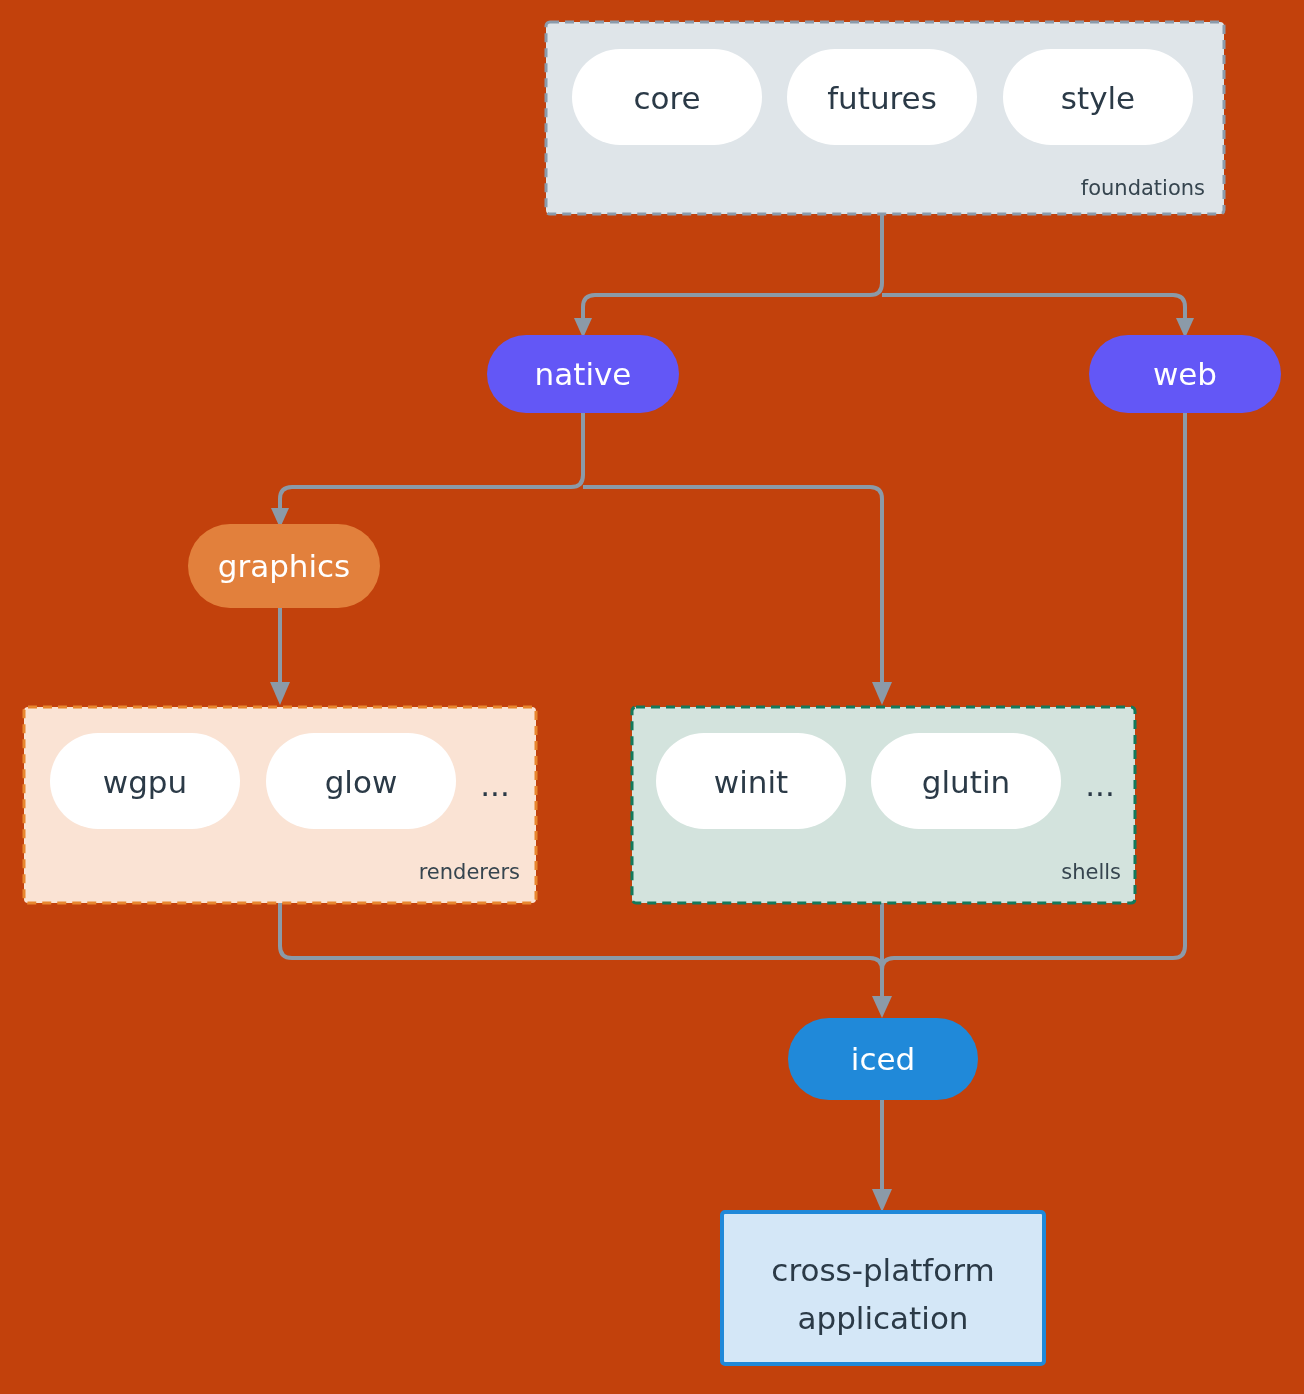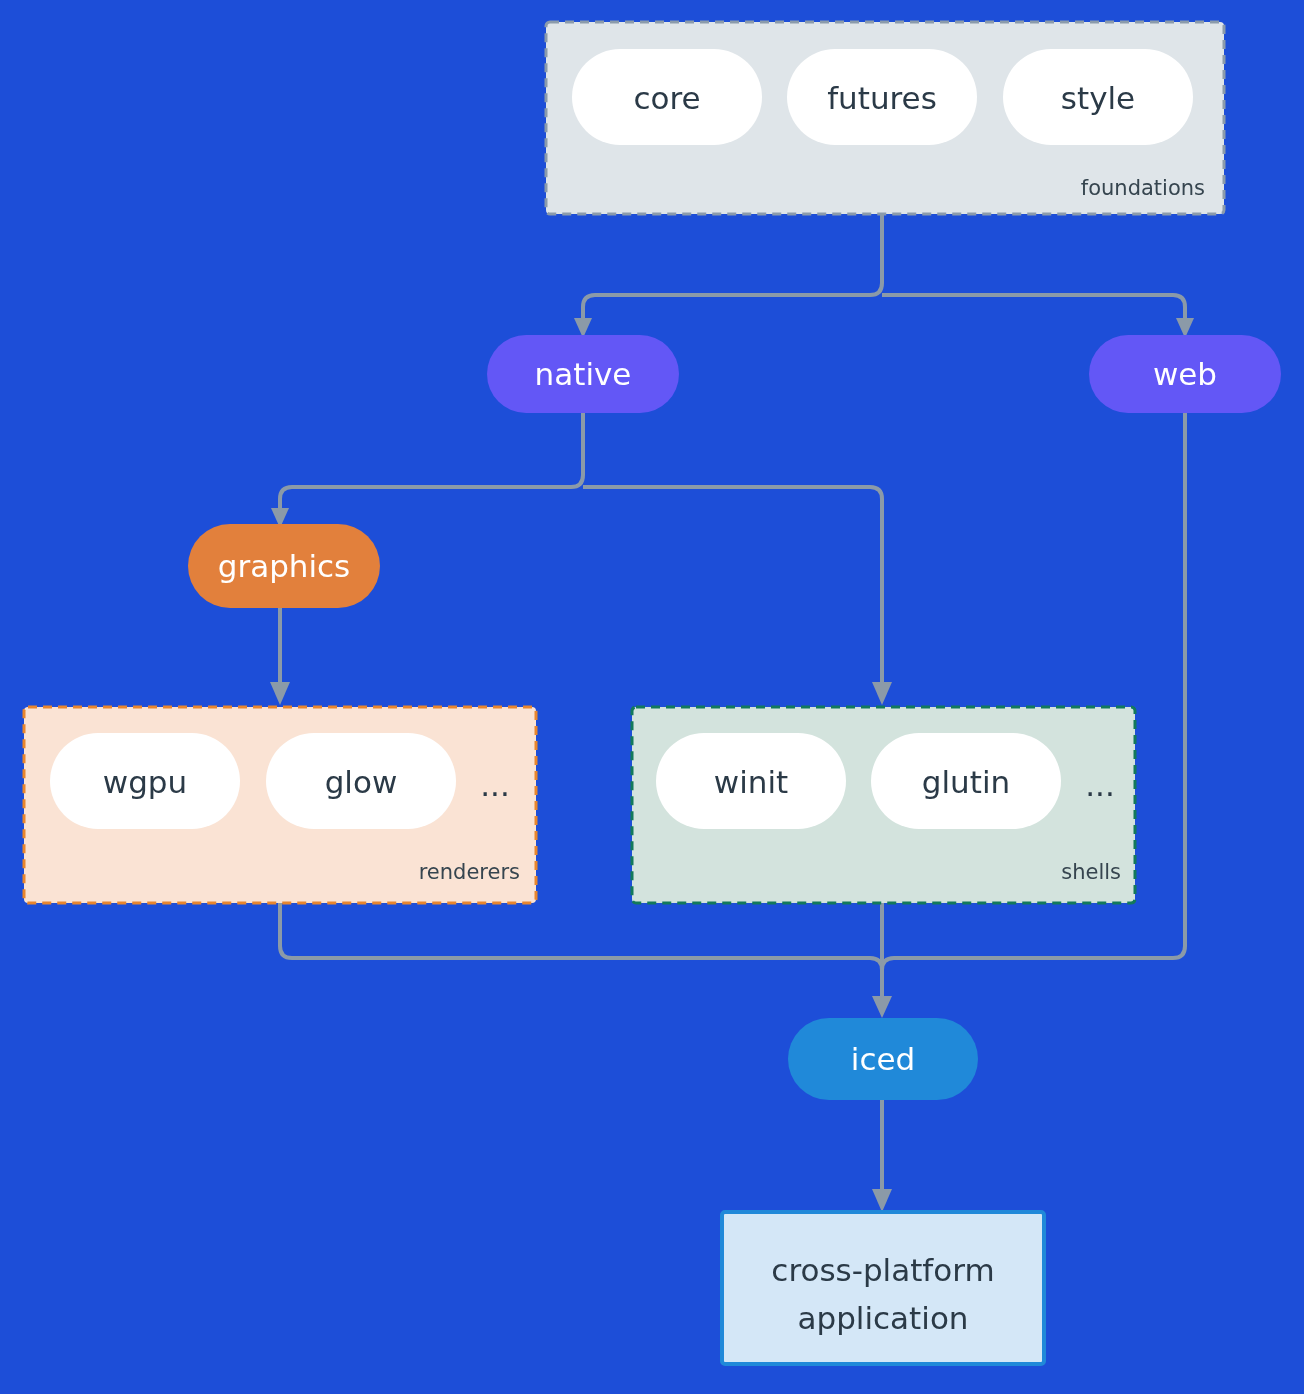--- a/index.html
+++ b/index.html
@@ -10,21 +10,21 @@
   body {
     width: 1304px;
     height: 1394px;
     font-family: "DejaVu Sans", sans-serif;
     overflow: hidden;
   }
   #diagram-root {
     position: relative;
     width: 1304px;
     height: 1394px;
-    background: #1d4ed8;
+    background: #c2410c;
   }
   svg#diagram-svg {
     display: block;
     width: 1304px;
     height: 1394px;
   }
   .node-label {
     font-family: "DejaVu Sans", sans-serif;
     font-size: 31px;
     dominant-baseline: central;

